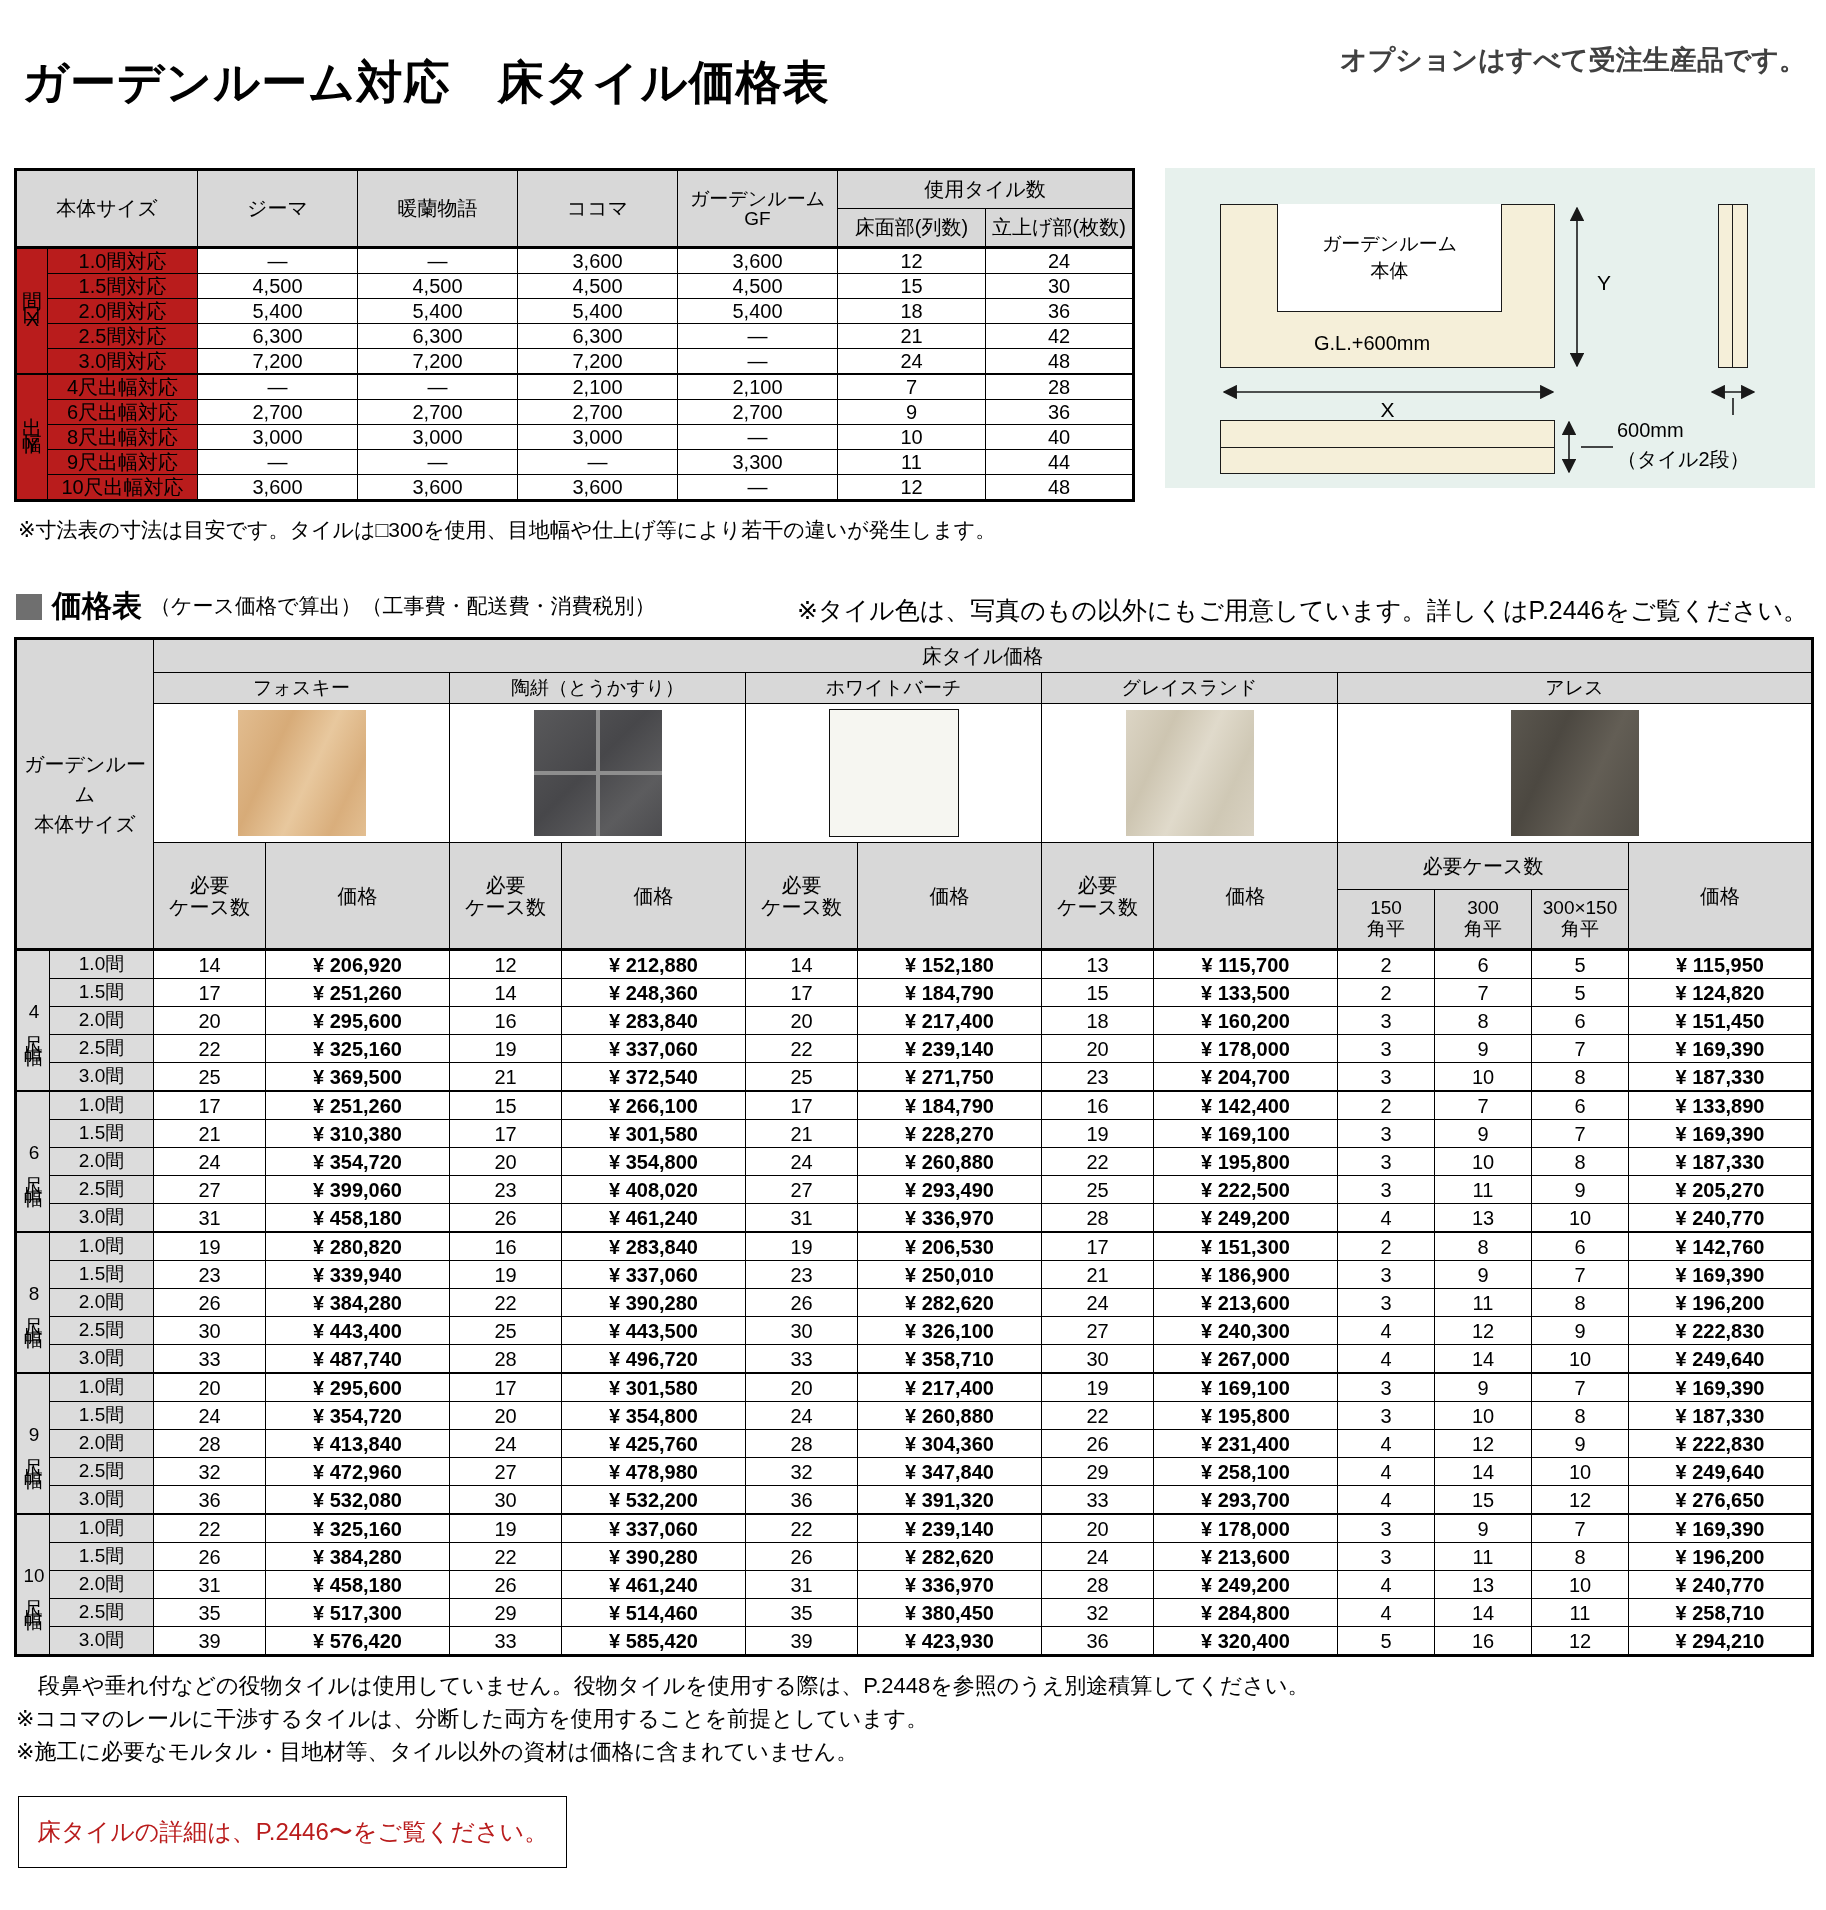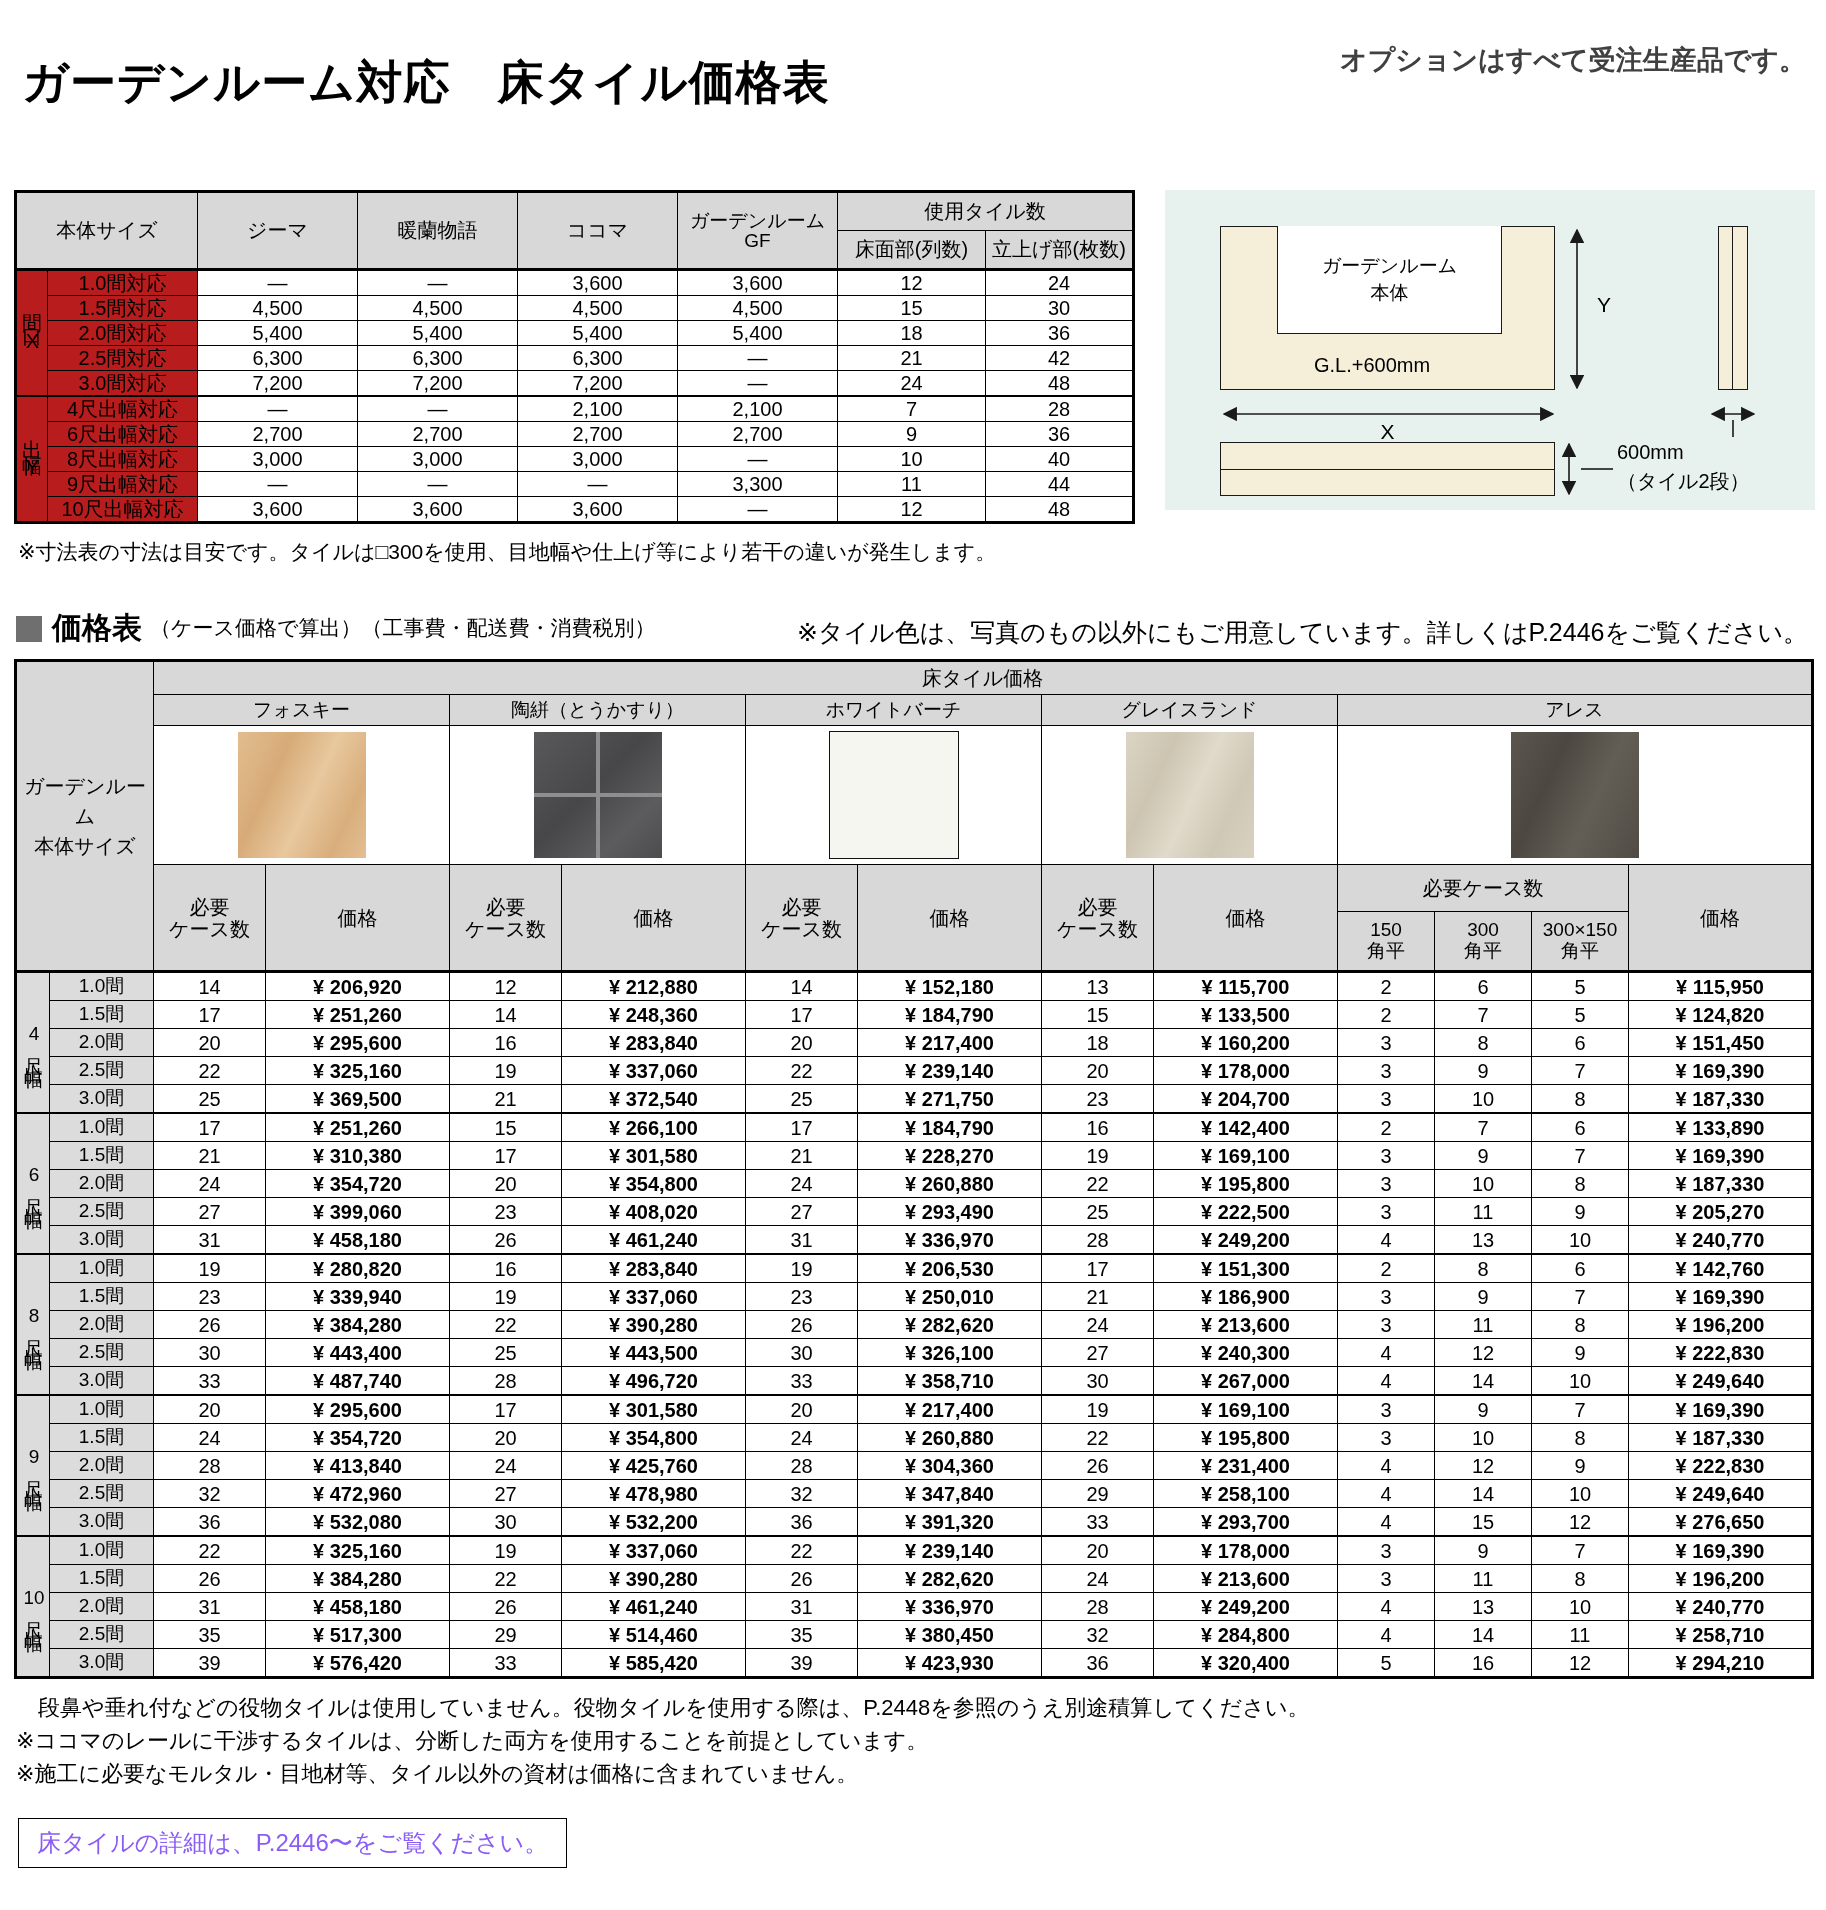--- a/index.html
+++ b/index.html
@@ -4,21 +4,21 @@
 <style>
   html,body { margin:0; padding:0; background:#fff; }
   body {
     width:1826px; height:1910px;
     font-family:"Liberation Sans","DejaVu Sans",sans-serif;
     color:#000; position:relative; overflow:hidden;
   }
   .page { box-sizing:border-box; padding:26px 14px 0 14px; }
 
   
-  .header-row { display:flex; justify-content:space-between; align-items:flex-start; margin-bottom:76px; }
+  .header-row { display:flex; justify-content:space-between; align-items:flex-start; margin-bottom:54px; }
   .page-title { font-size:46px; font-weight:bold; margin:26px 0 0 8px; letter-spacing:1px; }
   .order-note { color:#404040; font-size:27px; font-weight:bold; margin:16px 6px 0 0; }
 
   
   .section1 { display:flex; align-items:flex-start; }
   table { border-collapse:collapse; table-layout:fixed; }
   .size-table { width:1118px; border:3px solid #000; }
   .size-table th,.size-table td {
     border:1px solid #000; padding:0; text-align:center; vertical-align:middle;
     font-size:20px; font-weight:normal; height:24px; line-height:1.05; overflow:hidden;
@@ -89,21 +89,21 @@
     background:#dcdcdc; writing-mode:vertical-rl; text-orientation:upright;
     letter-spacing:6px; font-size:19px; padding:4px 0;
   }
   .tcu { text-combine-upright:all; letter-spacing:0; }
   .price-table tbody tr.gstart td { border-top:2px solid #000; }
   .price-table td.price { font-weight:bold; font-size:20px; }
 
   
   .pt-notes { margin:12px 0 0 2px; font-size:22px; line-height:1.5; }
   .pt-notes div { white-space:pre; }
-  .detail-box { display:inline-block; border:1px solid #000; padding:8px 18px; color:#8b5cf6; font-size:24px; margin:28px 0 0 4px; }
+  .detail-box { display:inline-block; border:1px solid #000; padding:19px 18px; color:#b91c1c; font-size:24px; margin:28px 0 0 4px; }
 </style>
 </head>
 <body>
 
 <div class="page">
 
   <div class="header-row">
     <h1 class="page-title">ガーデンルーム対応　床タイル価格表</h1>
     <div class="order-note">オプションはすべて受注生産品です。</div>
   </div>

